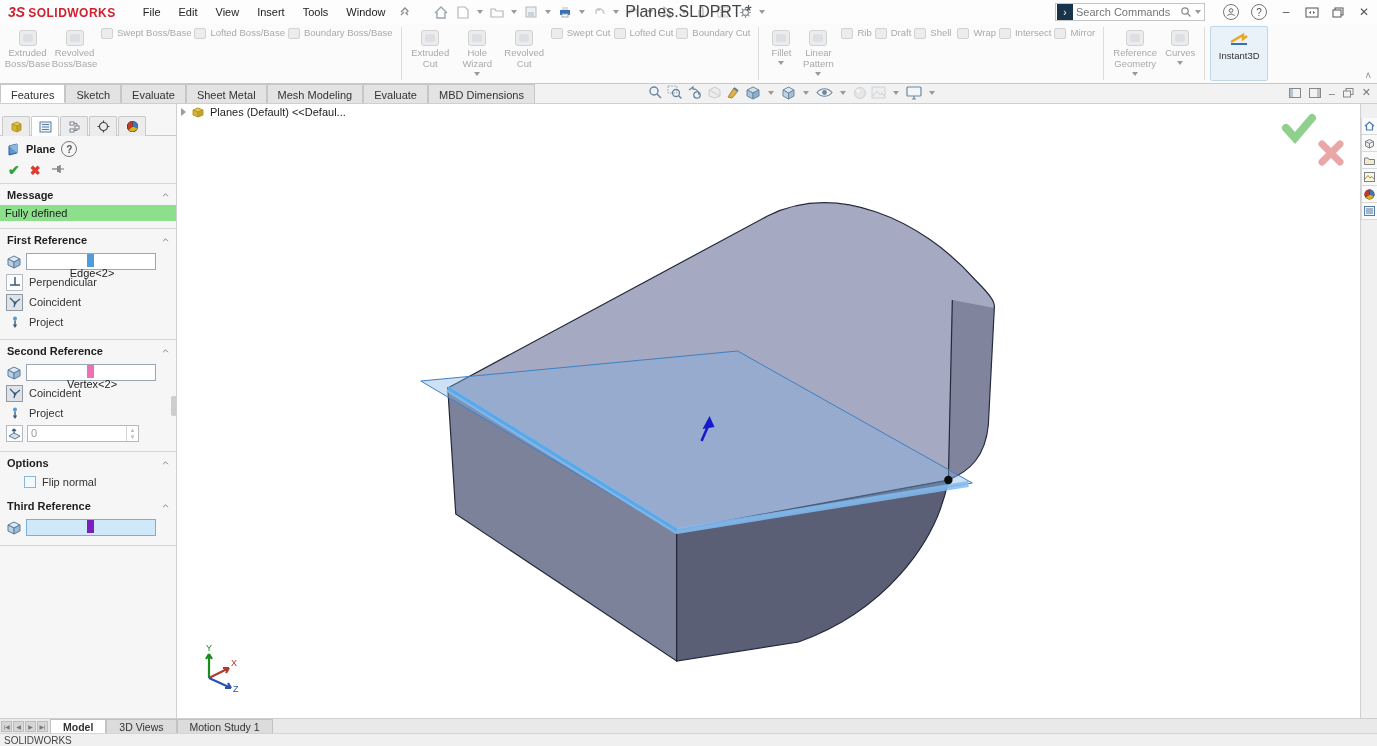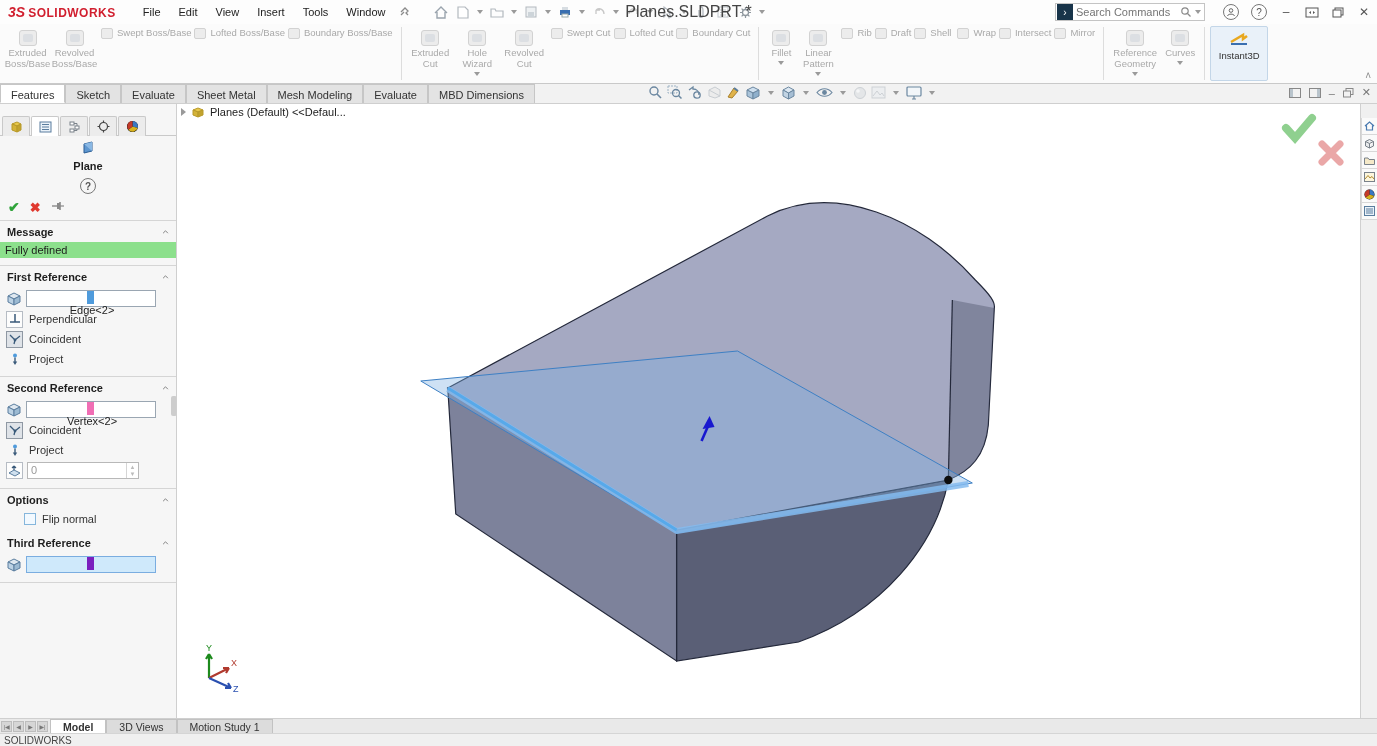--- a/index.html
+++ b/index.html
@@ -69,21 +69,21 @@
   
   #taskpane { position:absolute; right:0; top:0; width:17px; bottom:0; background:#f0f0f0; border-left:1px solid #d0d0d0; }
   .tp-ico { width:17px; height:17px; border:1px solid #d8d8d8; border-top:none; display:flex; align-items:center; justify-content:center; background:#fafafa; }
   .tp-ico svg { display:block; }
 
   
   #pmpanel { position:absolute; left:0; top:0; width:176px; bottom:0; background:#f6f6f6; overflow:hidden; }
   .pm-tabs { display:flex; height:20px; margin-top:12px; border-bottom:1px solid #c9c9c9; padding-left:2px; }
   .pm-tab { width:28px; height:20px; display:flex; align-items:center; justify-content:center; border:1px solid #c9c9c9; border-bottom:none; background:#ececec; margin-right:1px; border-radius:2px 2px 0 0;}
   .pm-tab.active { background:#fff; }
-  .pm-head { display:flex; align-items:center; gap:6px; padding:5px 6px 3px; font-weight:bold; color:#1e1e1e;flex-direction:column; }
+  .pm-head { display:flex; align-items:center; gap:6px; padding:5px 6px 3px; font-weight:bold; color:#1e1e1e; }
   .pm-help { margin-left:auto; }
   .pm-actions { display:flex; align-items:center; gap:10px; padding:2px 8px 5px; border-bottom:1px solid #d5d5d5; }
   .okmark { color:#2fa33a; font-weight:bold; font-size:14px; }
   .xmark { color:#e0392f; font-weight:bold; font-size:13px; }
   .sec { border-bottom:1px solid #d5d5d5; padding-bottom:7px; }
   .sec-head { display:flex; align-items:center; padding:5px 7px 4px; font-weight:bold; color:#1e1e1e; }
   .chev { margin-left:auto; width:7px; height:4px; }
   .msg-green { background:#8ce08c; color:#1c1c1c; padding:2px 5px; height:16px; }
   .ref-row { display:flex; align-items:center; gap:4px; padding:3px 6px 2px; }
   .selfield { display:flex; align-items:center; width:130px; height:17px; background:#fff; border:1px solid #9aa6b2; padding-left:2px;flex-direction:column; }

